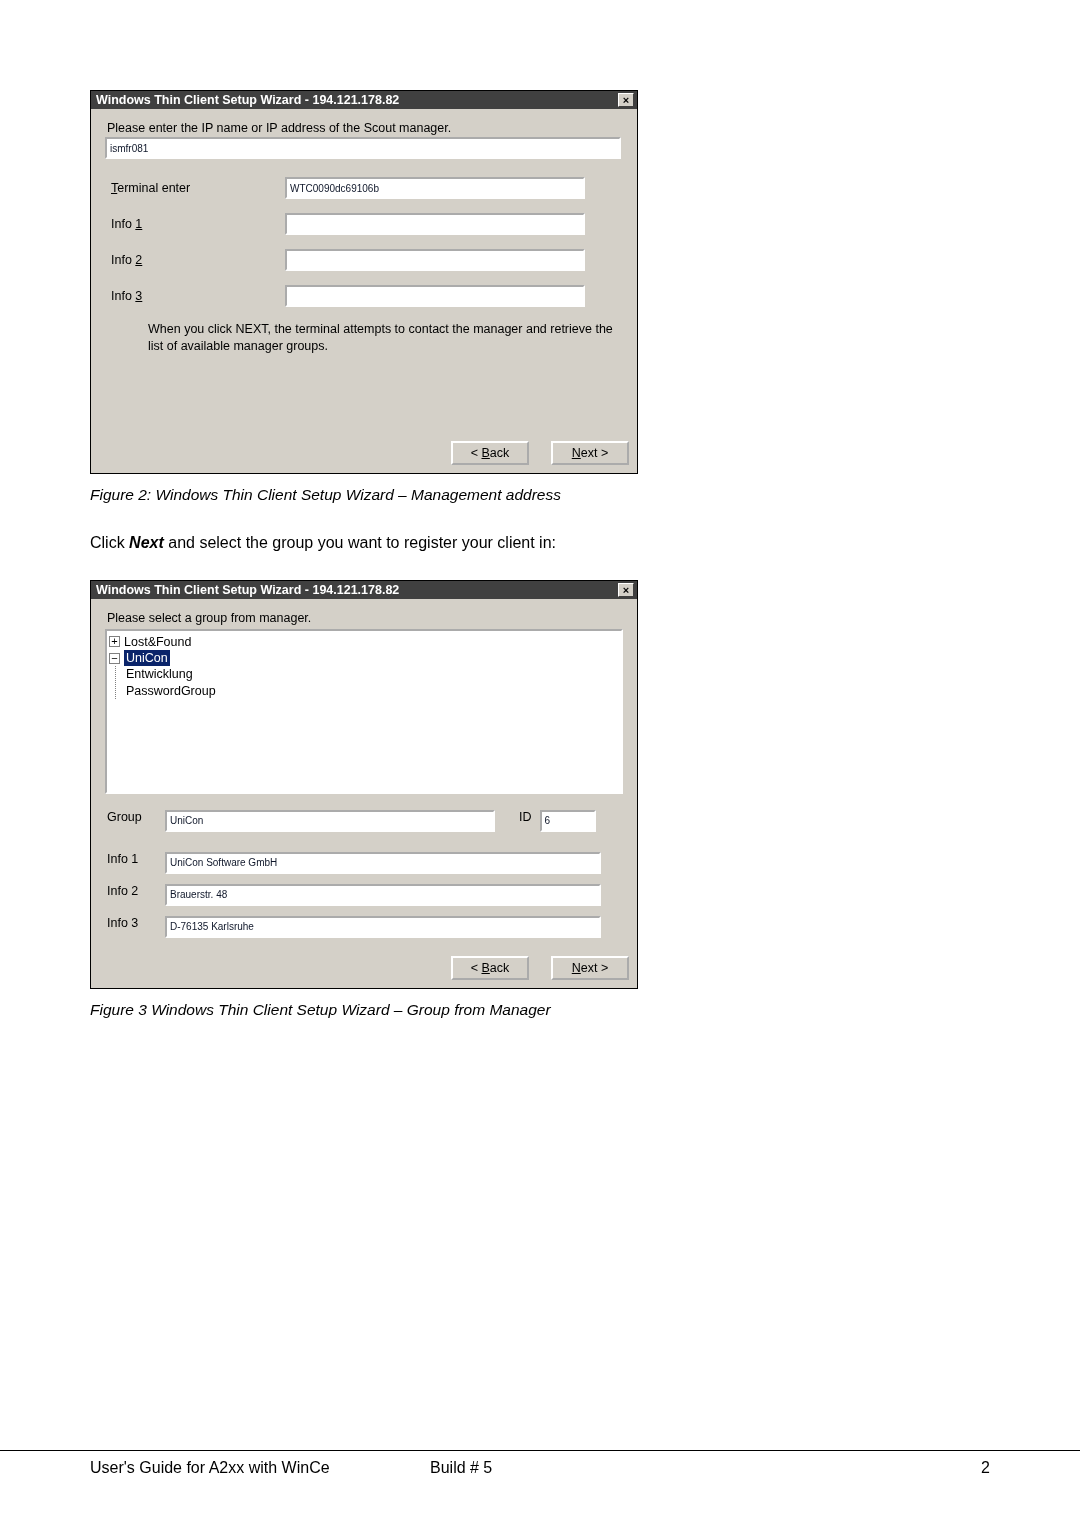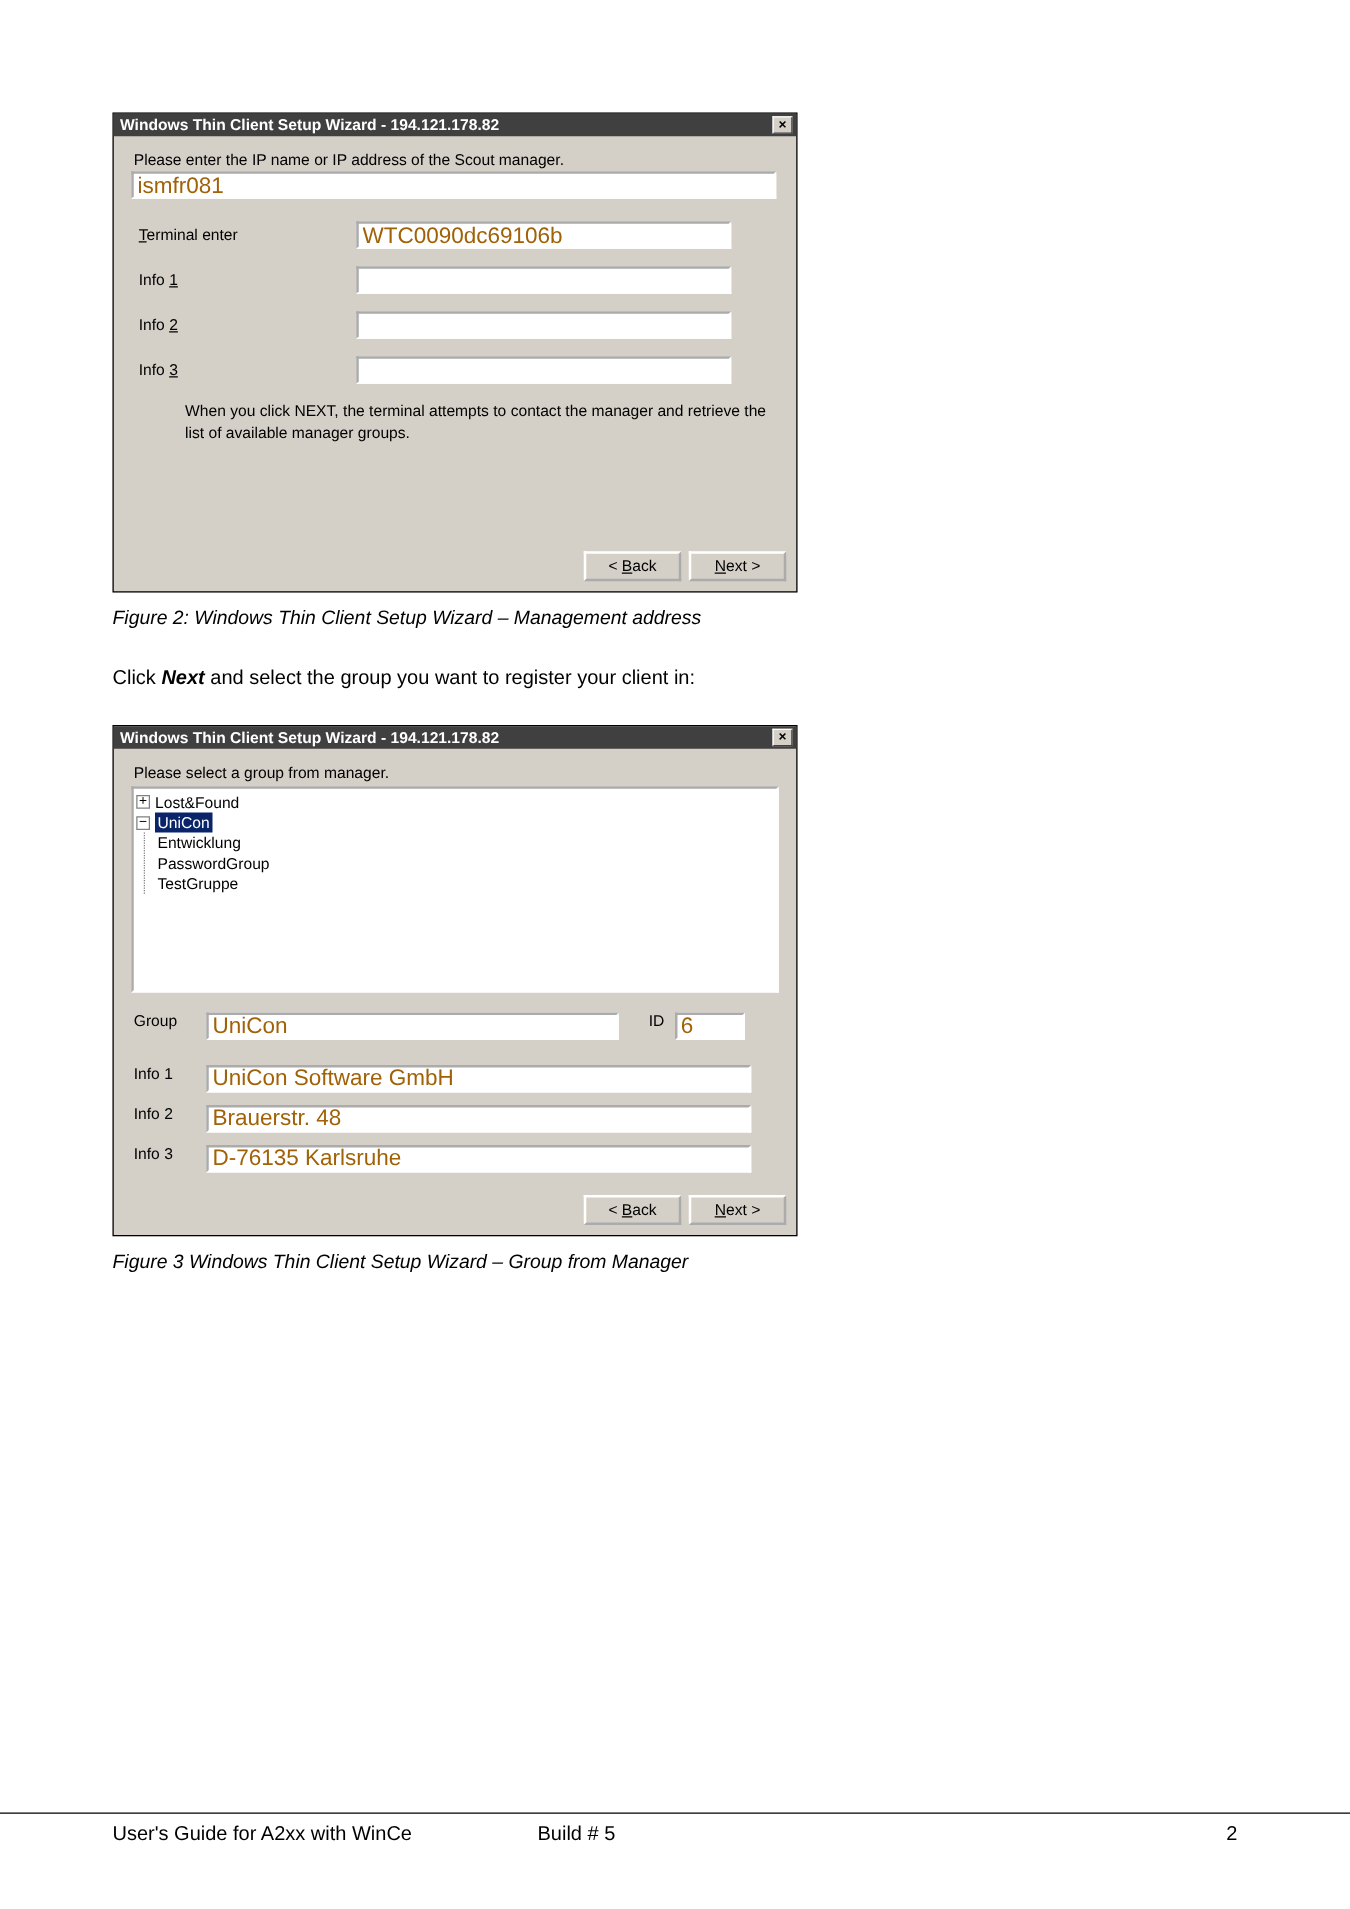--- a/index.html
+++ b/index.html
@@ -57,36 +57,36 @@
   .field-label {
     width: 180px;
     padding-left: 6px;
   }
   .underline { text-decoration: underline; }
   .input {
     background: #fff;
     border: 2px inset #fff;
     height: 22px;
     padding: 1px 3px;
-    font-size: 18px;
+    font-size: 10px;
     font-family: inherit;
-    color: #a16207;
+    color: #0f172a;
   }
   .input-full { width: 516px; }
   .input-mid { width: 300px; }
   .note {
     padding-left: 6px;
     line-height: 1.35;
     margin-top: 2px;
     margin-left: 37px;
   }
   .button-row {
     display: flex;
     justify-content: flex-end;
-    gap: 6px;
+    gap: 22px;
     padding: 6px 8px 8px 8px;
   }
   .btn {
     width: 78px;
     height: 24px;
     background: #d4d0c8;
     border: 2px outset #fff;
     font-size: 12.5px;
     font-family: inherit;
     cursor: default;
@@ -229,23 +229,20 @@
           <span class="toggle">−</span>
           <span class="selected">UniCon</span>
         </div>
         <div class="dotline">
           <div class="tree-row">
               <span>Entwicklung</span>
             </div>
           <div class="tree-row">
               <span>PasswordGroup</span>
             </div>
-          <div class="tree-row">
-              <span>TestGruppe</span>
-            </div>
         </div>
       </div>
 
       <div class="row2">
         <span class="lbl2">Group</span>
         <input class="input grp-input" value="UniCon" style="">
         <span class="id-lbl">ID</span>
         <input class="input id-input" value="6" style="">
       </div>
 

